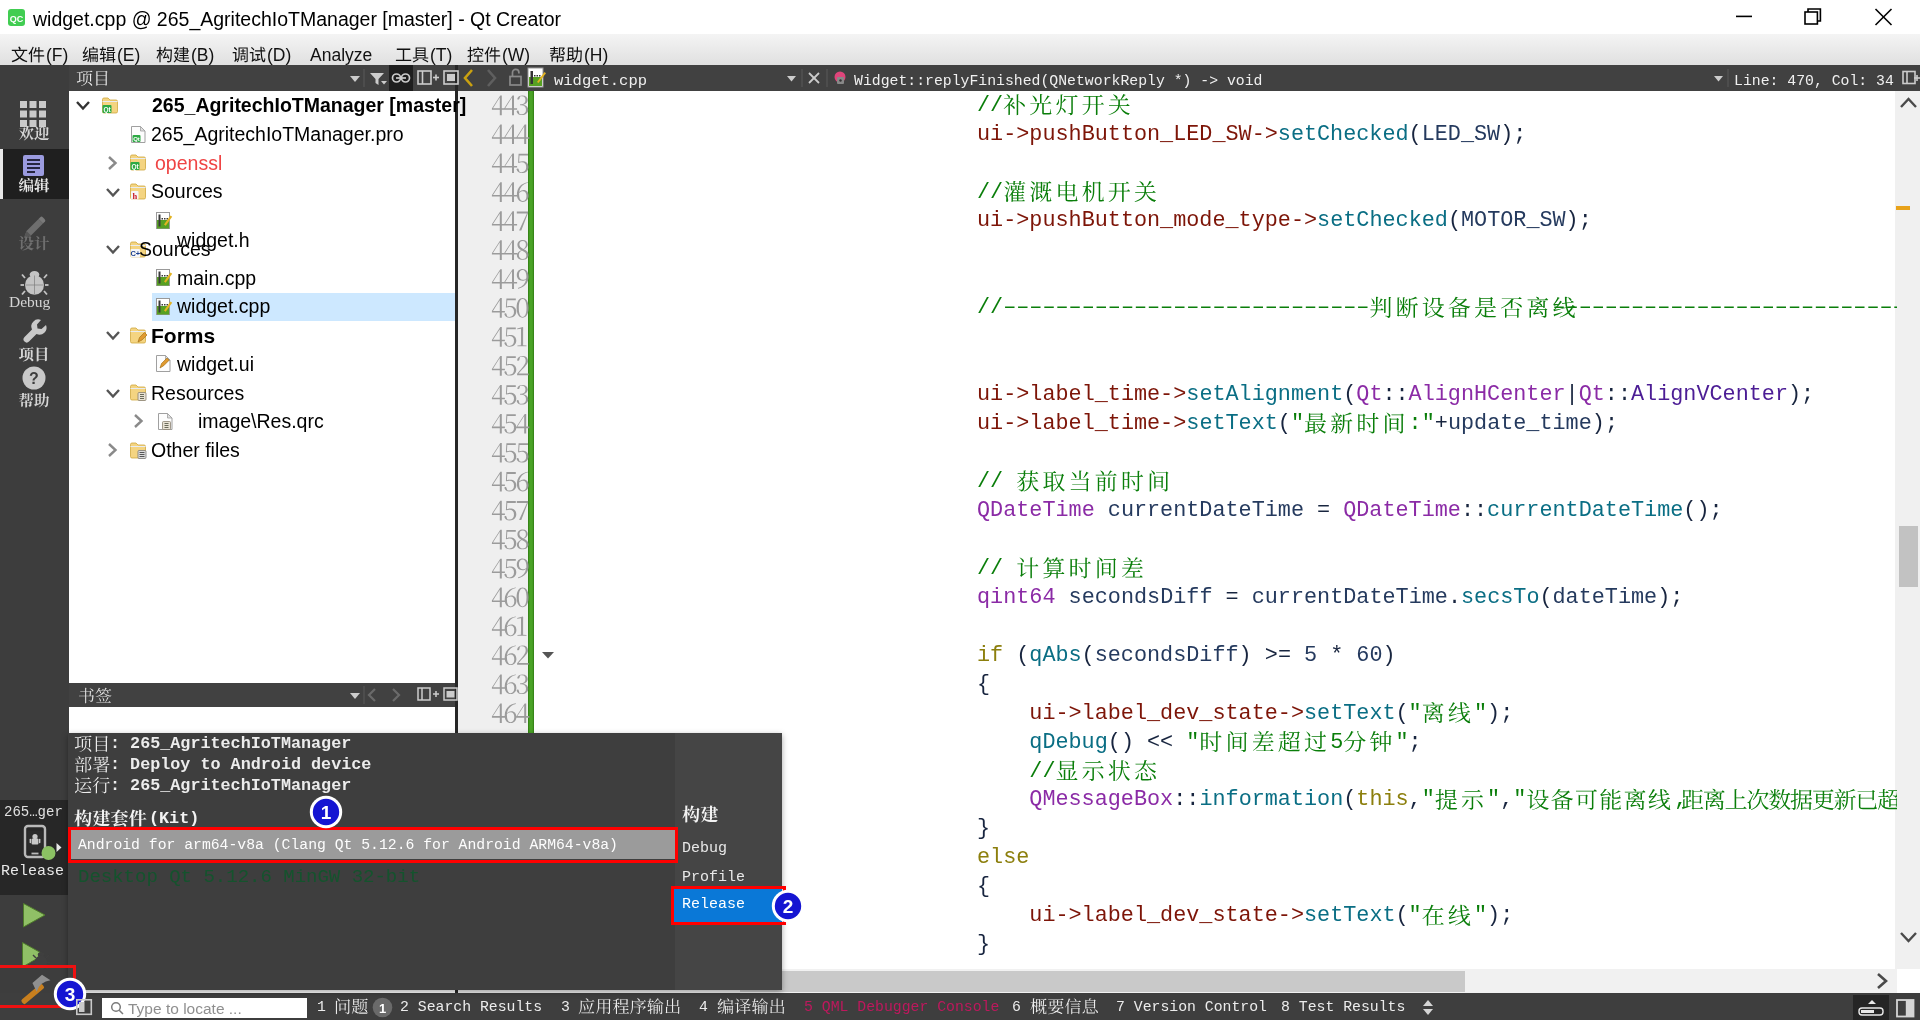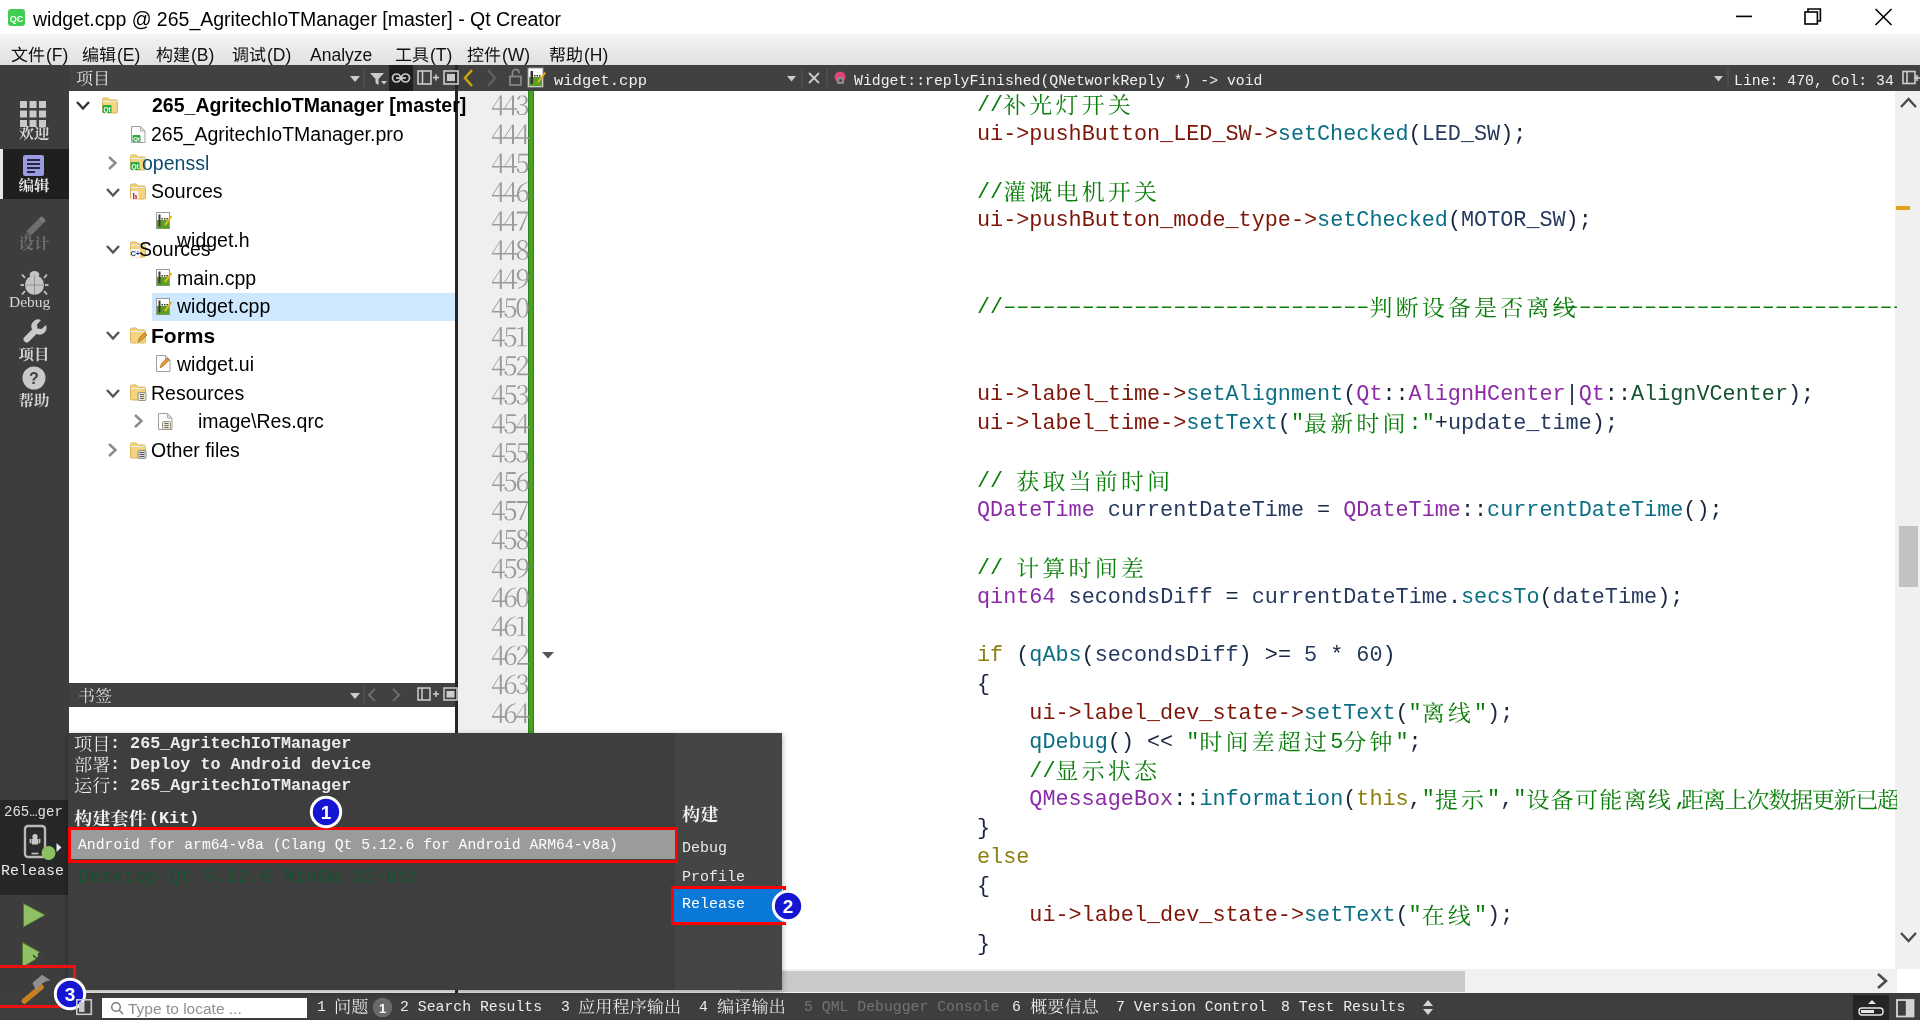--- a/index.html
+++ b/index.html
@@ -216,21 +216,21 @@
 <div class="t " style="left:151px;top:122.93px;font-size:19.5px;color:#000;">265_AgritechIoTManager.pro</div>
 <svg style="left:108px;top:155.82500000000002px" width="9" height="14">
     <path d="M1 1 L7.5 7 L1 13" stroke="#8a8a8a" stroke-width="2.4" fill="none"></path>
   </svg>
 <svg style="left:130px;top:154.32500000000002px" width="17" height="17">
     <path d="M0.5 2.5 a1.5 1.5 0 0 1 1.5 -1.5 h4 l2 2 h6 a1.5 1.5 0 0 1 1.5 1.5 v10 a1.5 1.5 0 0 1 -1.5 1.5 h-12 a1.5 1.5 0 0 1 -1.5 -1.5 Z" fill="#f4d481" stroke="#cfa73e" stroke-width="0.8"></path>
     <path d="M0.5 5 h15 v-1 h-15 Z" fill="#e8ecf2"></path>
     <rect x="0.5" y="8" width="9" height="8" rx="1" fill="#2daa44"></rect>
     <text x="5" y="14.5" font-size="6.5" font-weight="bold" font-family="Liberation Sans" fill="#fff" text-anchor="middle">Qt</text>
   </svg>
-<div class="t " style="left:142px;top:151.66px;font-size:19.5px;color:#0c4a6e;">openssl</div>
+<div class="t " style="left:155px;top:151.66px;font-size:19.5px;color:#ef4444;">openssl</div>
 <svg style="left:106px;top:187.555px" width="14" height="9">
     <path d="M1 1 L7 7.5 L13 1" stroke="#555" stroke-width="2.4" fill="none"></path>
   </svg>
 <svg style="left:130px;top:183.055px" width="17" height="17">
     <path d="M0.5 2.5 a1.5 1.5 0 0 1 1.5 -1.5 h4 l2 2 h6 a1.5 1.5 0 0 1 1.5 1.5 v10 a1.5 1.5 0 0 1 -1.5 1.5 h-12 a1.5 1.5 0 0 1 -1.5 -1.5 Z" fill="#f4d481" stroke="#cfa73e" stroke-width="0.8"></path>
     <path d="M0.5 5 h15 v-1 h-15 Z" fill="#e8ecf2"></path>
     <rect x="1" y="8" width="7.5" height="8.5" rx="1" fill="#f6f6f6"></rect>
     <text x="4.8" y="15.5" font-size="8.5" font-weight="bold" font-family="Liberation Serif" fill="#c81621" text-anchor="middle">h</text>
   </svg>
 <div class="t " style="left:151px;top:180.39px;font-size:19.5px;color:#000;">Sources</div>
@@ -352,21 +352,21 @@
     <div class="t code" style="left:1094.5px;top:206.2px;color:#0a7e0a">–––––––––––––––––––––––––––––––</div>
     <div class="t code" style="left:519.0px;top:293.1px;color:#7d1508">ui-&gt;label_time-&gt;</div>
     <div class="t code" style="left:728.3px;top:293.1px;color:#0a6e84">setAlignment</div>
     <div class="t code" style="left:885.2px;top:293.1px;color:#18253f">(</div>
     <div class="t code" style="left:898.3px;top:293.1px;color:#8b2ba6">Qt</div>
     <div class="t code" style="left:924.5px;top:293.1px;color:#18253f">::</div>
     <div class="t code" style="left:950.6px;top:293.1px;color:#8b2ba6">AlignHCenter</div>
     <div class="t code" style="left:1107.6px;top:293.1px;color:#18253f">|</div>
     <div class="t code" style="left:1120.7px;top:293.1px;color:#8b2ba6">Qt</div>
     <div class="t code" style="left:1146.8px;top:293.1px;color:#18253f">::</div>
-    <div class="t code" style="left:1173.0px;top:293.1px;color:#14532d">AlignVCenter</div>
+    <div class="t code" style="left:1173.0px;top:293.1px;color:#4c1d95">AlignVCenter</div>
     <div class="t code" style="left:1330.0px;top:293.1px;color:#18253f">);</div>
     <div class="t code" style="left:519.0px;top:322.0px;color:#7d1508">ui-&gt;label_time-&gt;</div>
     <div class="t code" style="left:728.3px;top:322.0px;color:#0a6e84">setText</div>
     <div class="t code" style="left:819.8px;top:322.0px;color:#18253f">(</div>
     <div class="t code" style="left:832.9px;top:322.0px;color:#0a7e0a">"</div>
     <div class="t code" style="left:950.6px;top:322.0px;color:#0a7e0a">:"</div>
     <div class="t code" style="left:976.8px;top:322.0px;color:#18253f">+</div>
     <div class="t code" style="left:989.9px;top:322.0px;color:#253a5e">update_time</div>
     <div class="t code" style="left:1133.8px;top:322.0px;color:#18253f">);</div>
     <div class="t code" style="left:519.0px;top:379.9px;color:#0a7e0a">//</div>
@@ -492,21 +492,21 @@
   </svg>
 <div class="t " style="left:128px;top:999.5px;font-size:15.5px;color:#8f8f8f;">Type to locate ...</div>
 <div class="t mono" style="left:317px;top:998.6px;font-size:14.8px;line-height:1.2;color:#ececec">1</div>
 <svg style="left:372px;top:997px" width="21" height="21">
     <circle cx="10.5" cy="10.5" r="9.8" fill="#6a6a6a"></circle>
     <text x="10.5" y="16" text-anchor="middle" font-family="Liberation Sans" font-size="13" font-weight="bold" fill="#fff">1</text>
   </svg>
 <div class="t mono" style="left:400px;top:998.6px;font-size:14.8px;line-height:1.2;color:#ececec">2 Search Results</div>
 <div class="t mono" style="left:561px;top:998.6px;font-size:14.8px;line-height:1.2;color:#ececec">3</div>
 <div class="t mono" style="left:699px;top:998.6px;font-size:14.8px;line-height:1.2;color:#ececec">4</div>
-<div class="t mono" style="left:804px;top:998.6px;font-size:14.8px;line-height:1.2;color:#737373">5 QML Debugger Console</div>
+<div class="t mono" style="left:804px;top:998.6px;font-size:14.8px;line-height:1.2;color:#be185d">5 QML Debugger Console</div>
 <div class="t mono" style="left:1012px;top:998.6px;font-size:14.8px;line-height:1.2;color:#ececec">6</div>
 <div class="t mono" style="left:1116px;top:998.6px;font-size:14.8px;line-height:1.2;color:#ececec">7 Version Control</div>
 <div class="t mono" style="left:1281px;top:998.6px;font-size:14.8px;line-height:1.2;color:#ececec">8 Test Results</div>
 <svg style="left:1420px;top:1000px" width="16" height="16">
     <path d="M8 0 l5 6 h-10 Z" fill="#d5d5d5"></path>
     <path d="M8 15 l-5 -6 h10 Z" fill="#d5d5d5"></path>
   </svg>
 <div style="position:absolute;left:1853px;top:995px;width:36px;height:25px;background:#252525;"></div>
 <svg style="left:1858px;top:999px" width="28" height="18">
     <path d="M14 1 l4 4 h-8 Z" fill="#e8e8e8"></path>

